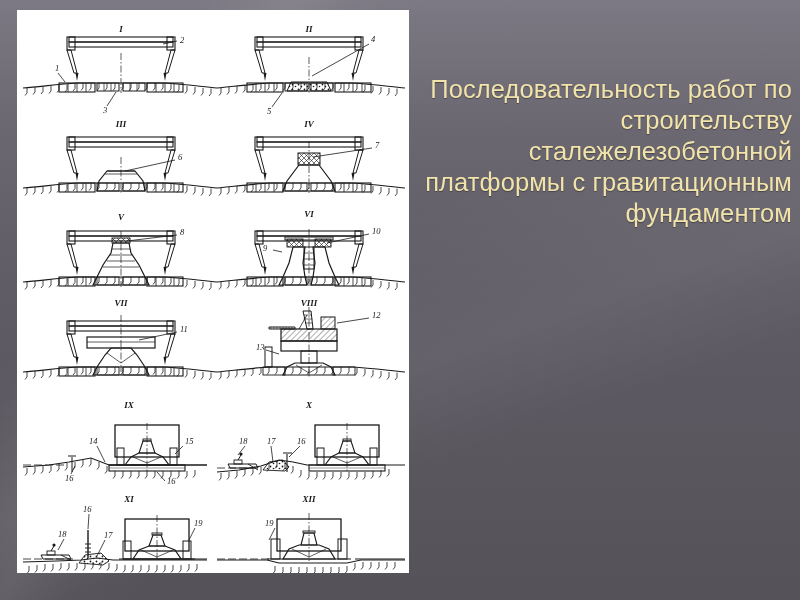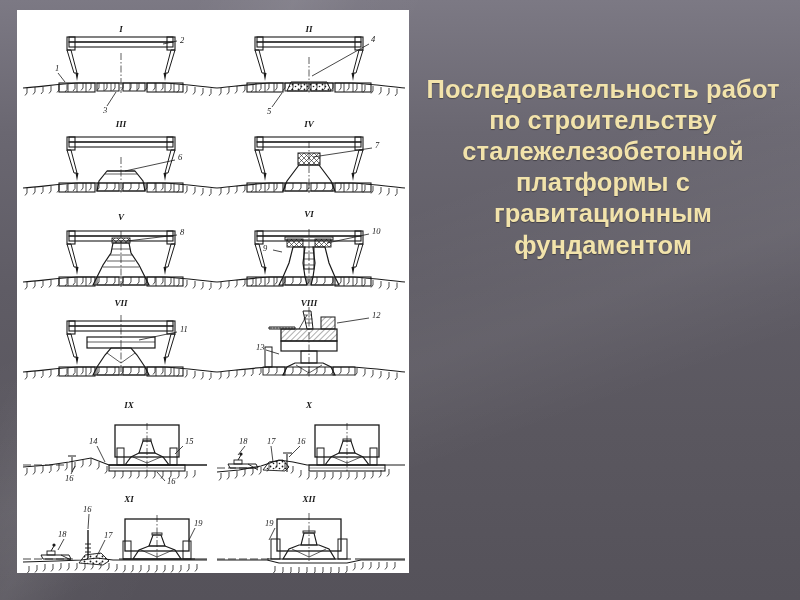--- a/index.html
+++ b/index.html
@@ -27,24 +27,24 @@
   }
   
   #figure-panel{
     position:absolute;left:17px;top:10px;width:392px;height:563px;
     background:#ffffff;
   }
   #figure-svg{display:block;width:392px;height:563px;}
   
   #title-block{
     position:absolute;left:414px;top:74px;width:378px;
-    text-align:center;
+    text-align:right;
     color:#f2e3ab;
     font-size:25.5px;
-    font-weight:bold;
+    font-weight:normal;
     line-height:1.22;
     letter-spacing:0.1px;
     text-shadow:0 1px 1px rgba(0,0,0,0.35);
     white-space:pre-line;
   }
   .rom{font-style:italic;}
 </style>
 </head>
 <body>
 

